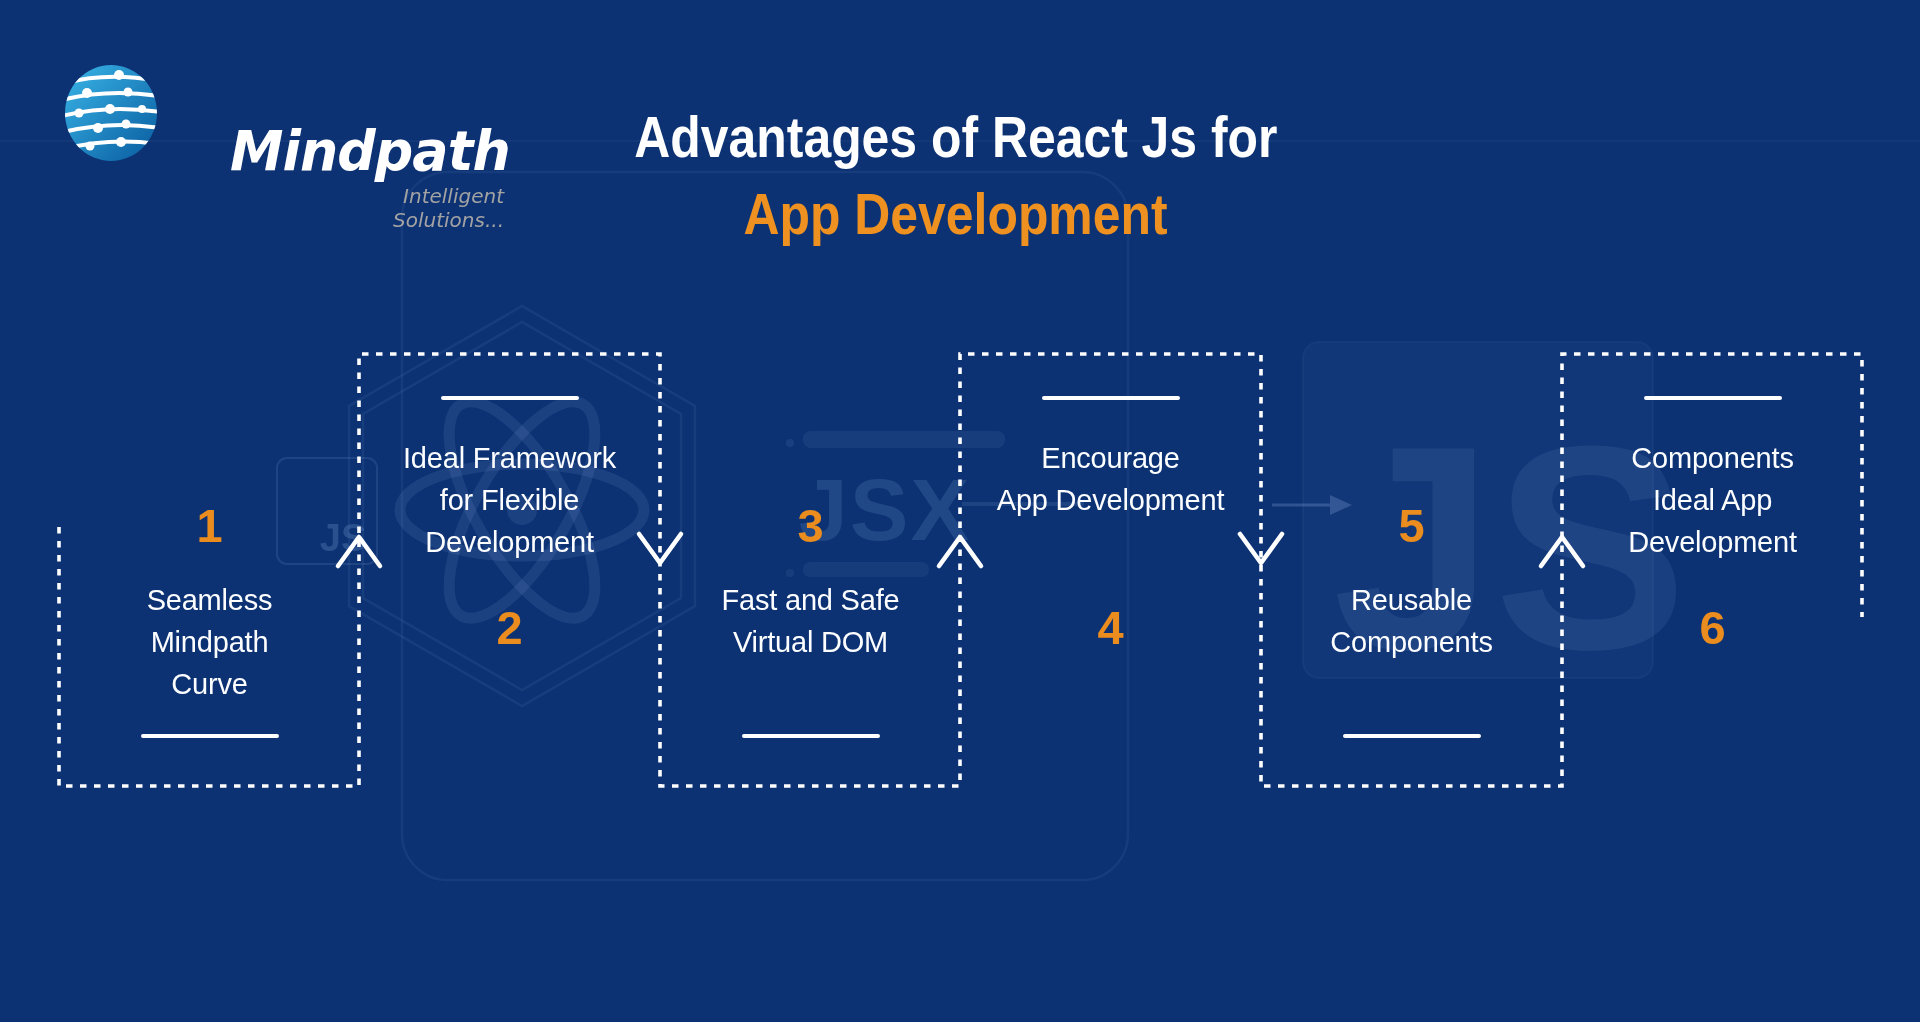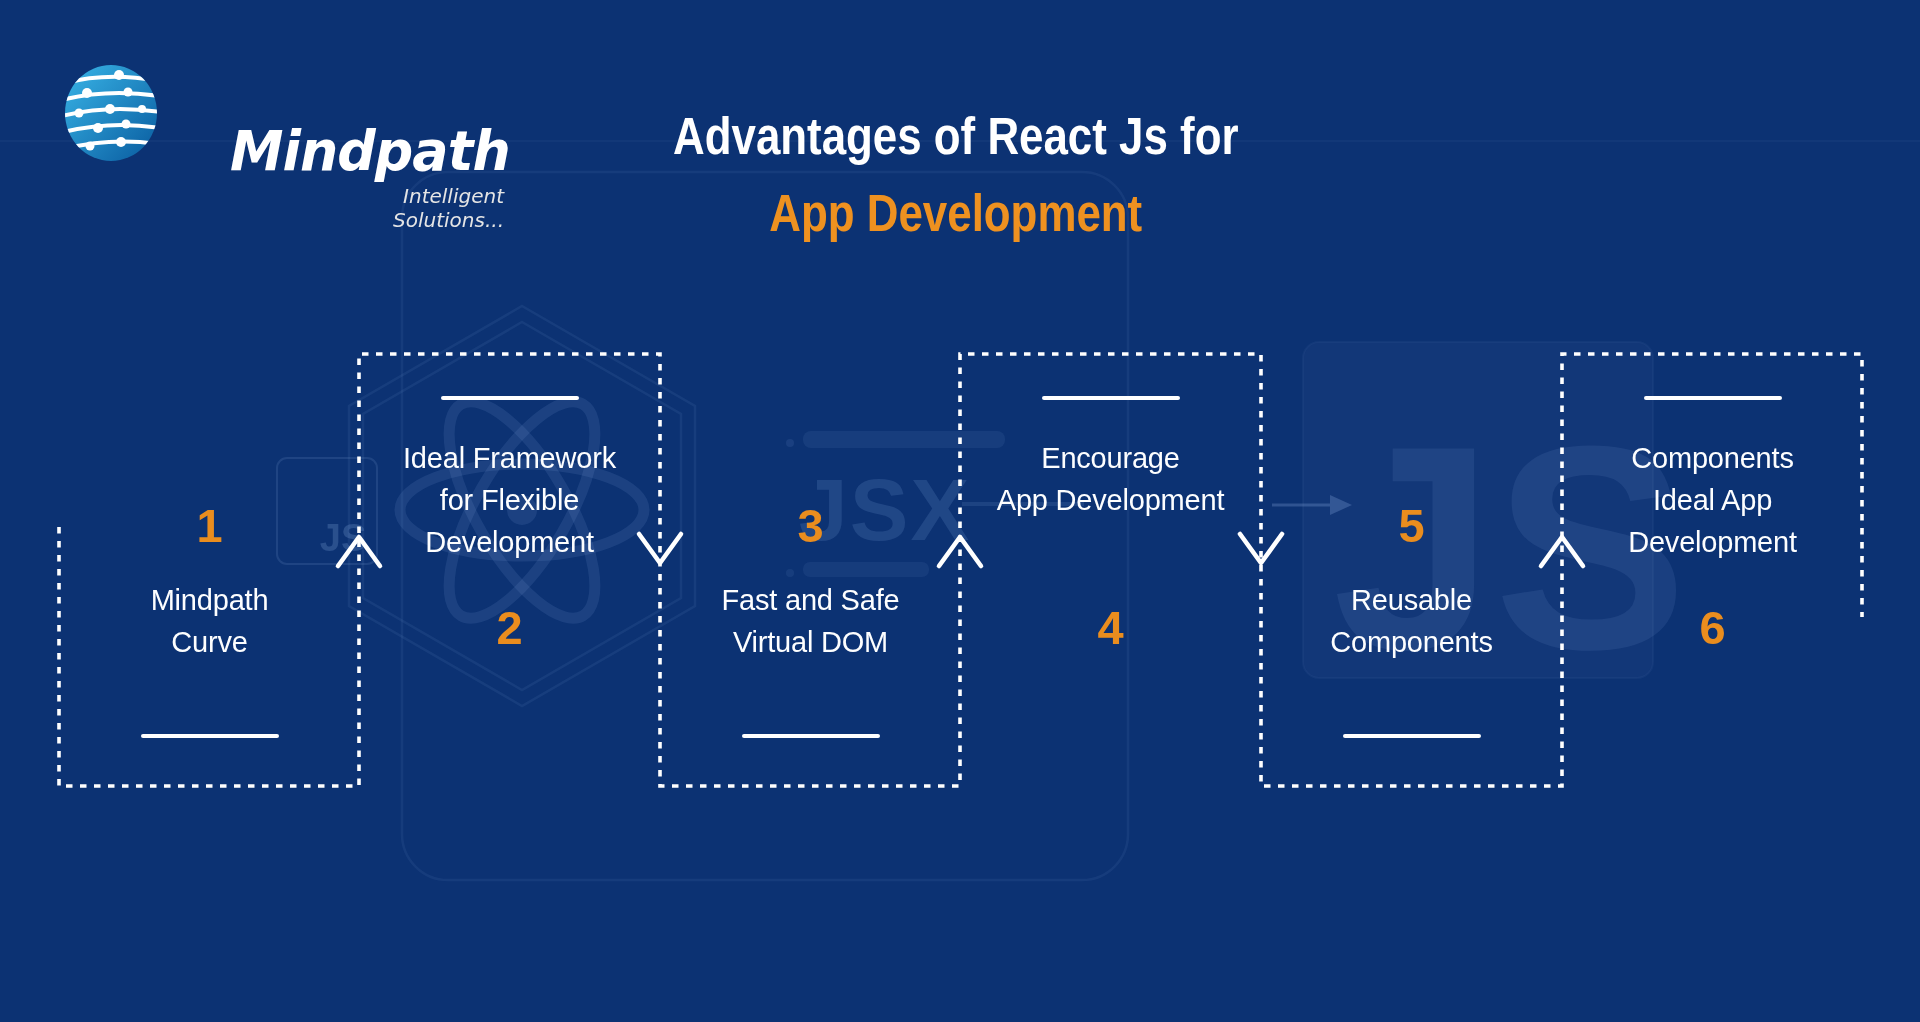--- a/index.html
+++ b/index.html
@@ -14,26 +14,26 @@
   .logo-globe{position:absolute;left:0;top:4px;}
   .brand-name{
     position:absolute;left:168px;top:60px;
     font-family:"DejaVu Sans","Liberation Sans",sans-serif;
     font-style:italic;font-weight:700;font-size:56px;color:#ffffff;
     letter-spacing:-1px;transform:scaleX(.96);transform-origin:left;
   }
   .brand-tagline{
     position:absolute;left:230px;top:126px;width:212px;text-align:right;
     font-family:"DejaVu Sans","Liberation Sans",sans-serif;
-    font-style:italic;font-weight:400;font-size:20px;color:#e5e5e5;
+    font-style:italic;font-weight:400;font-size:20px;color:#a3a3a3;
   }
   
   .title{
     position:absolute;left:0;top:98px;width:1912px;text-align:center;
-    font-weight:700;font-size:51px;line-height:77px;color:#ffffff;
+    font-weight:700;font-size:58px;line-height:77px;color:#ffffff;
     letter-spacing:0;
   }
   .title .t-line{display:inline-block;transform:scaleX(.86);transform-origin:center;white-space:nowrap;}
   .title .t2{color:#EE9120;}
   
   .item{position:absolute;top:0;height:1022px;width:301px;text-align:center;}
   .item .num{
     position:absolute;left:0;right:0;
     font-size:47px;font-weight:700;color:#EA8D1E;line-height:47px;
   }
@@ -142,20 +142,21 @@
   </div>
 
   <div class="title">
     <div><span class="t-line t1">Advantages of React Js for</span></div>
     <div><span class="t-line t2">App Development</span></div>
   </div>
 
   <div class="item item-bottom" style="left:59px;">
     <div class="num">1</div>
     <div class="lines">
+      <div>Seamless</div>
       <div>Mindpath</div>
       <div>Curve</div>
     </div>
     <div class="underline"></div>
   </div>
 
   <div class="item item-top" style="left:359px;">
     <div class="underline"></div>
     <div class="lines">
       <div>Ideal Framework</div>

